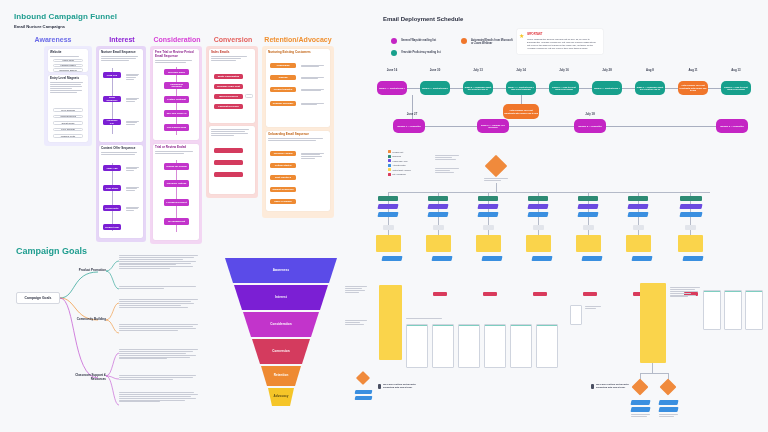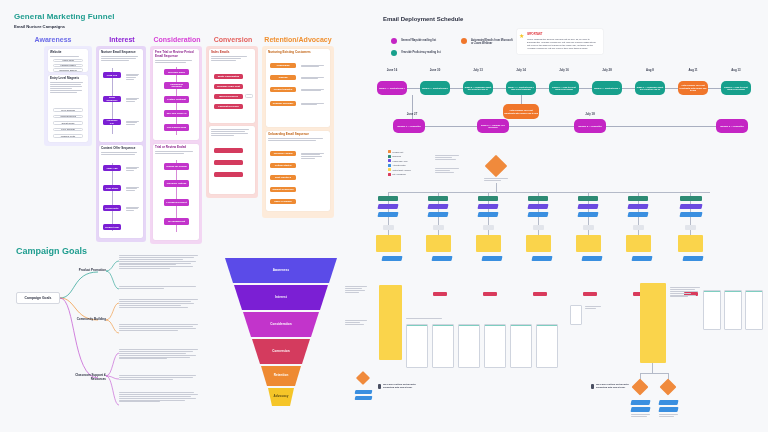--- a/index.html
+++ b/index.html
@@ -92,21 +92,21 @@
   .fc-card { position:absolute; background:#fff; border:.3px solid #CFD4DE; border-radius:1px; }
   .fc-card-top { height:1.4px; background:#7ECEC0; }
   .sticky-txt { position:absolute; font-size:2.2px; color:#3A3F52; line-height:1.3; font-weight:bold; }
   .person { position:absolute; width:2.5px; height:5px; background:#4A4F61; border-radius:1px; }
 </style>
 </head>
 <body>
 
 <div class="canvas">
 
-  <div class="abs board-title" style="left:14px; top:12px;">General Marketing Funnel</div>
+  <div class="abs board-title" style="left:14px; top:12px;">Inbound Campaign Funnel</div>
   <div class="abs board-sub" style="left:14px; top:22px;">Email Nurture Campaigns</div>
 
   <div class="abs col-head c-aware" style="left:14px; top:36px; width:78px;">Awareness</div>
   <div class="abs col-head c-interest" style="left:96px; top:36px; width:52px;">Interest</div>
   <div class="abs col-head c-consider" style="left:150px; top:36px; width:54px;">Consideration</div>
   <div class="abs col-head c-convert" style="left:206px; top:36px; width:54px;">Conversion</div>
   <div class="abs col-head c-retain" style="left:262px; top:36px; width:72px;">Retention/Advocacy</div>
 
   <div class="col col-aware" style="left:44px; top:46px; width:48px; height:100px;">
     <div class="card" style="left:4px; top:3px; width:40px; height:23px;">

